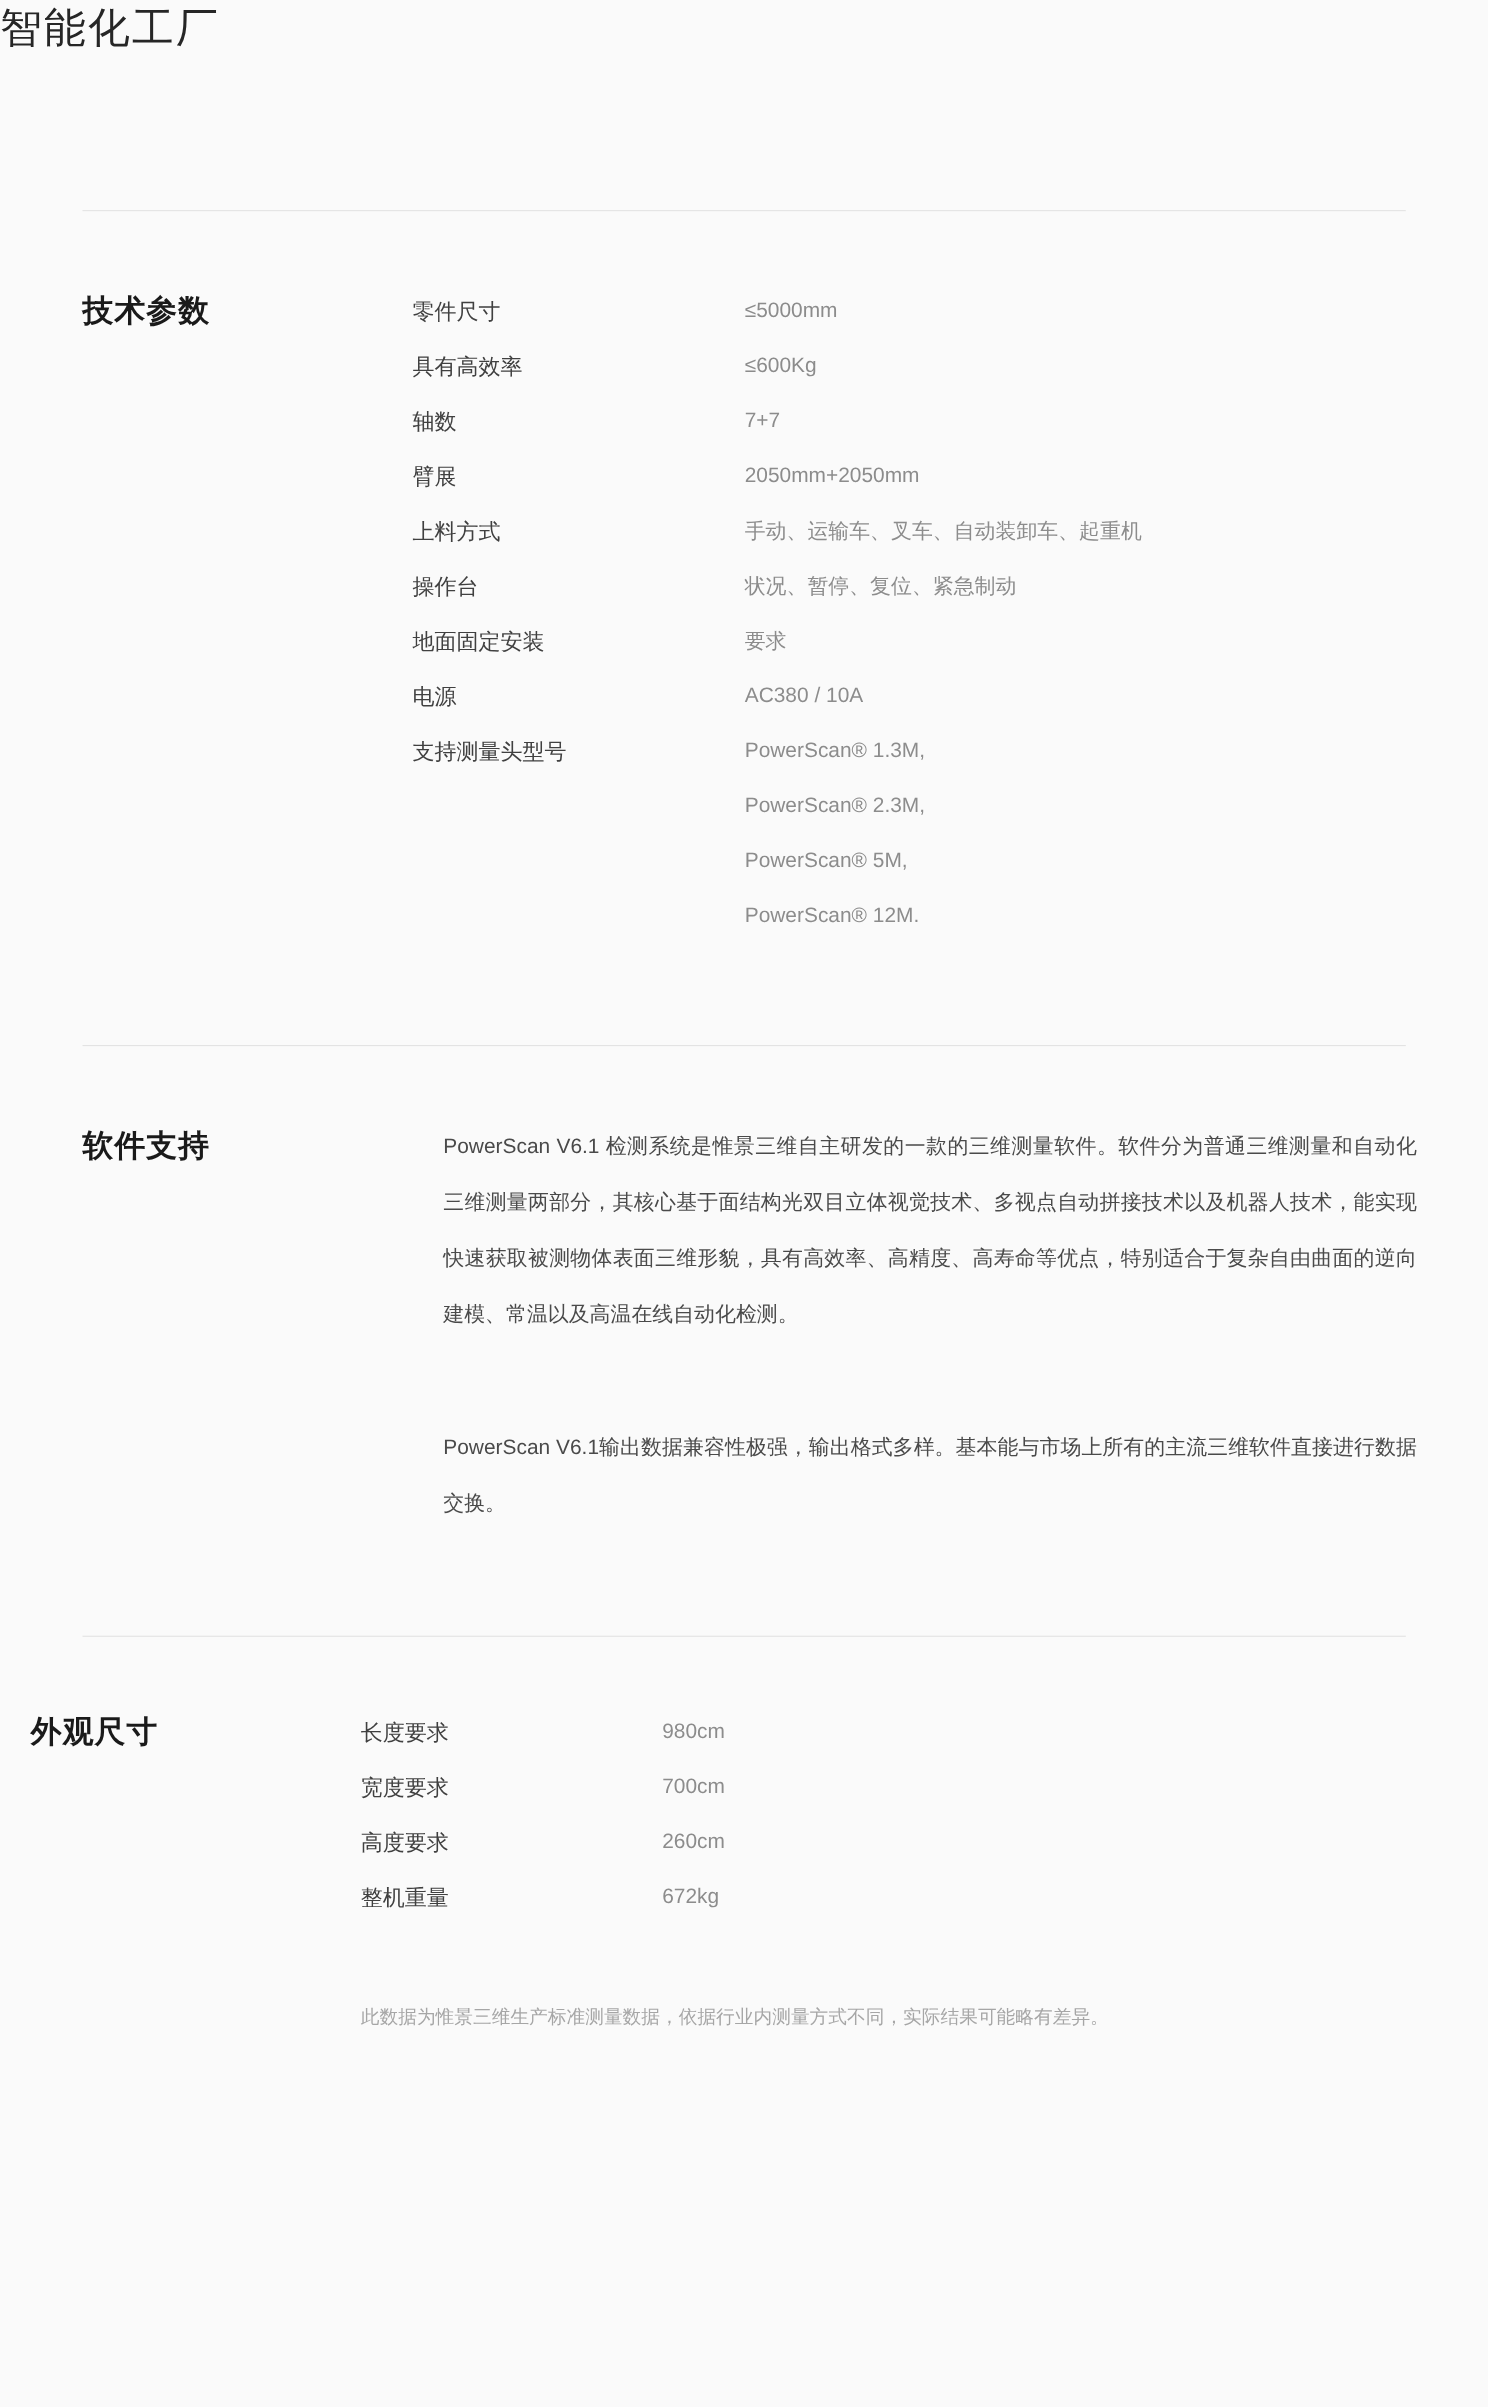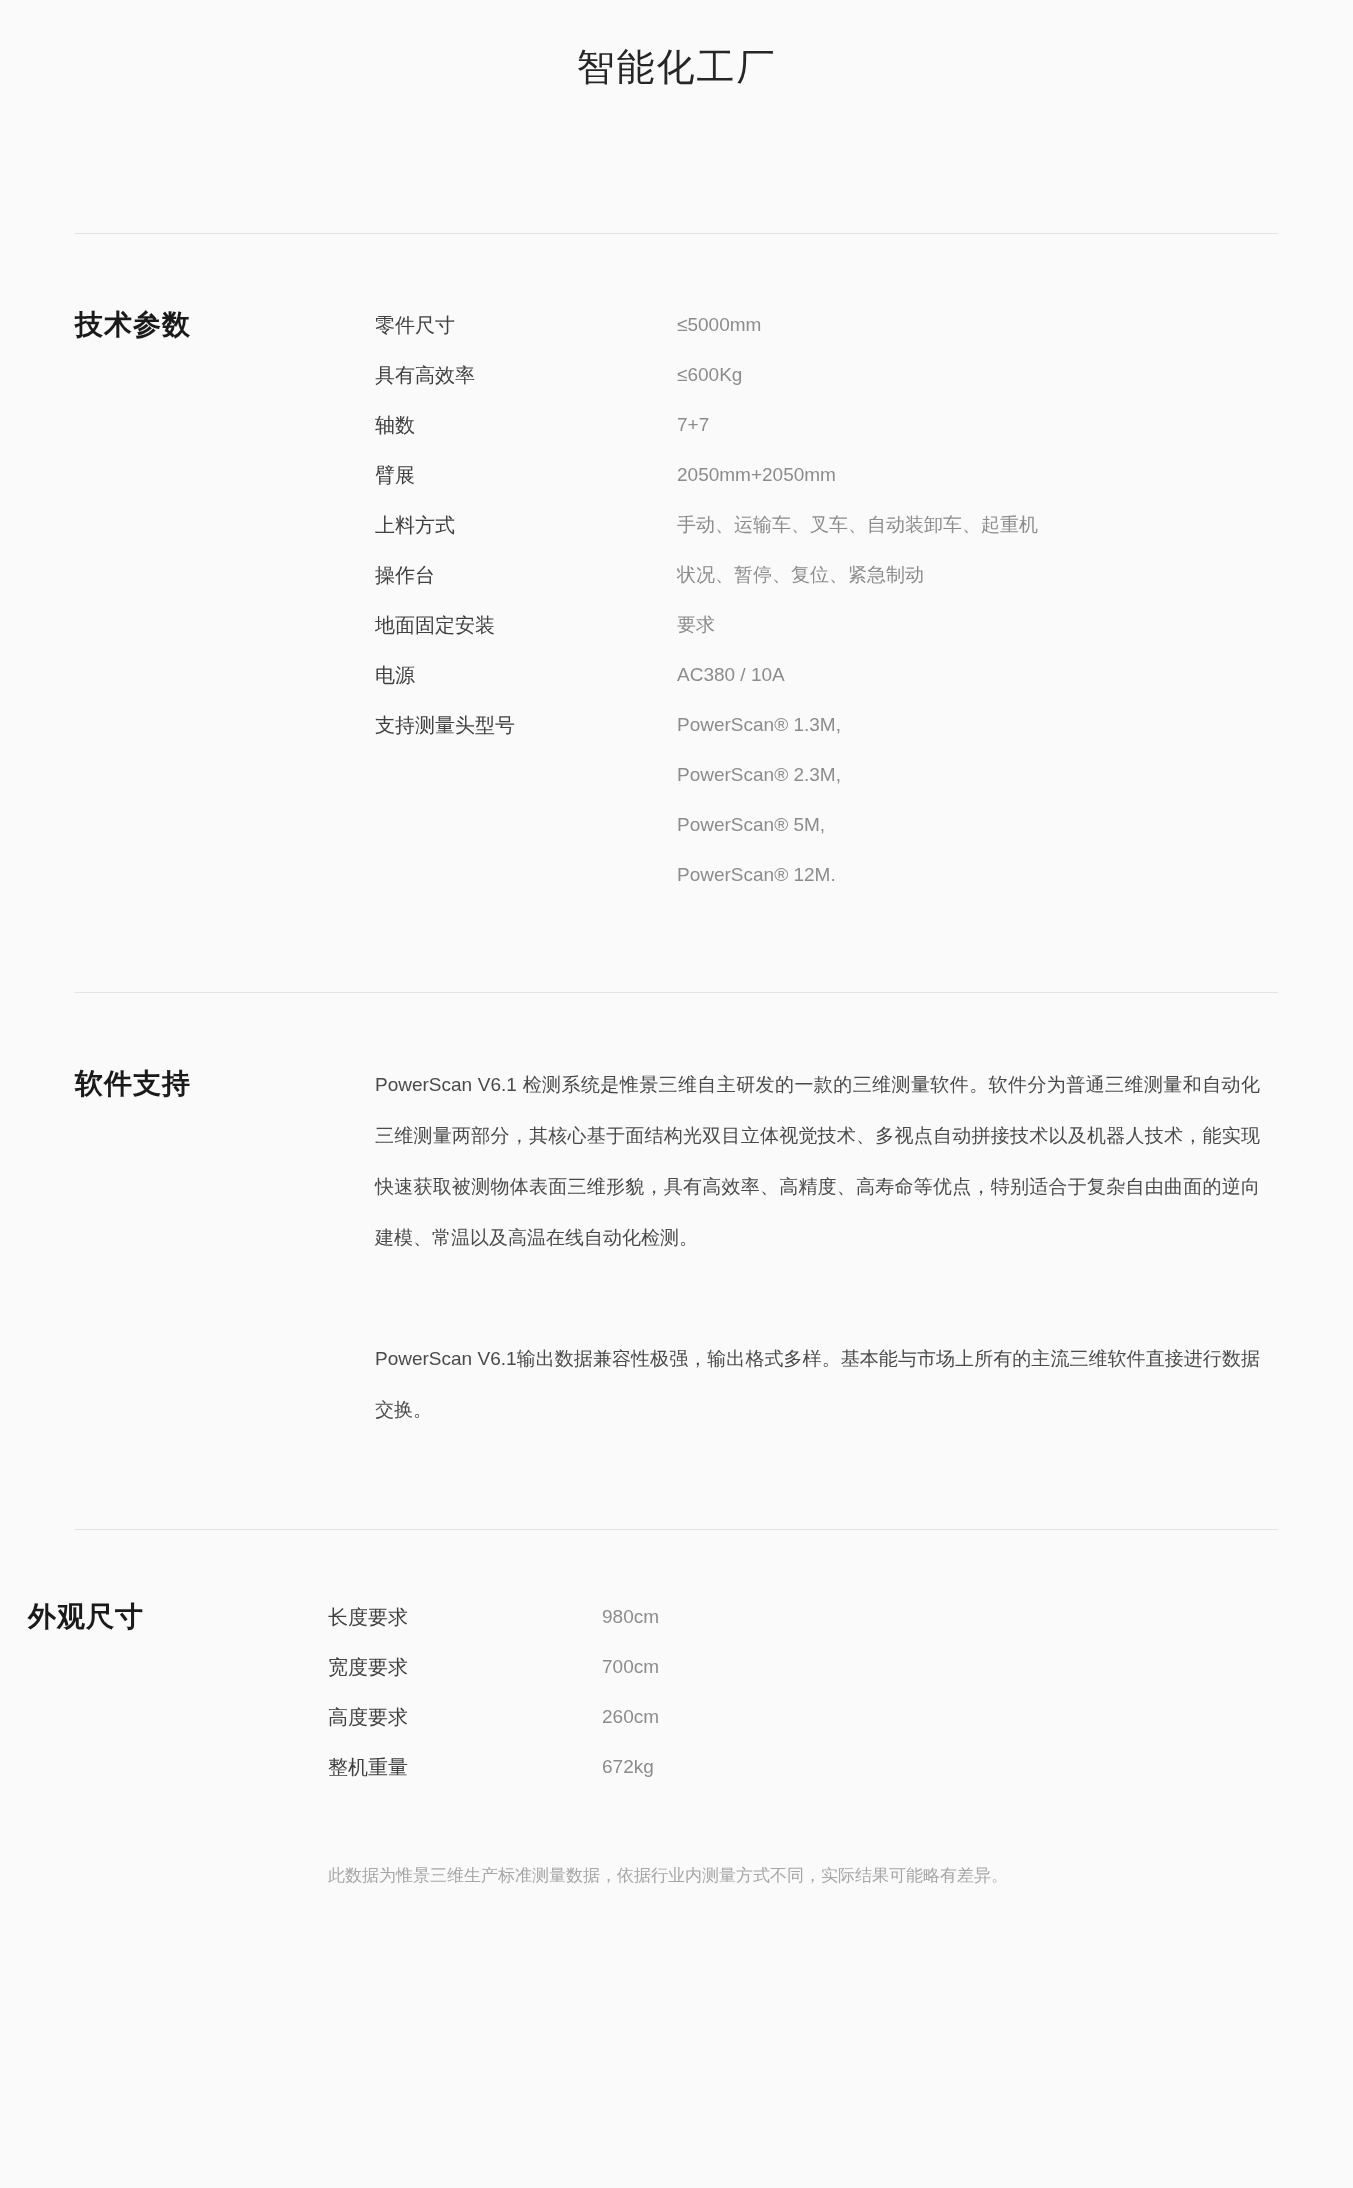--- a/index.html
+++ b/index.html
@@ -9,22 +9,21 @@
     font-family: "Liberation Sans", "DejaVu Sans", sans-serif;
   }
   .page {
     position: relative;
     width: 1353px;
     height: 2188px;
     background: #fafafa;
     overflow: hidden;
   }
   .hero {
-    padding-top: 42px;
-    text-align: center;
+    text-align: left;
   }
   .hero-title {
     font-size: 38px;
     font-weight: 400;
     color: #262626;
     letter-spacing: 2px;
   }
   .hero-intro {
     margin-top: 30px;
     font-size: 20px;
@@ -38,21 +37,21 @@
     height: 0;
   }
   .divider-1 { margin-top: 140px; }
   .divider-2 { margin-top: 92px; }
   .divider-3 { margin-top: 94px; }
   .section {
     display: flex;
     padding: 0 75px;
   }
   .section-tech { margin-top: 66px; }
-  .section-soft { margin-top: 66px; }
+  .section-soft { margin-top: 66px; gap: 28px; }
   .section-dims { margin-top: 62px; padding-left: 28px; }
   .section-heading-col {
     width: 300px;
     flex: 0 0 300px;
   }
   .section-heading {
     font-size: 28px;
     font-weight: 700;
     color: #1a1a1a;
     line-height: 50px;

